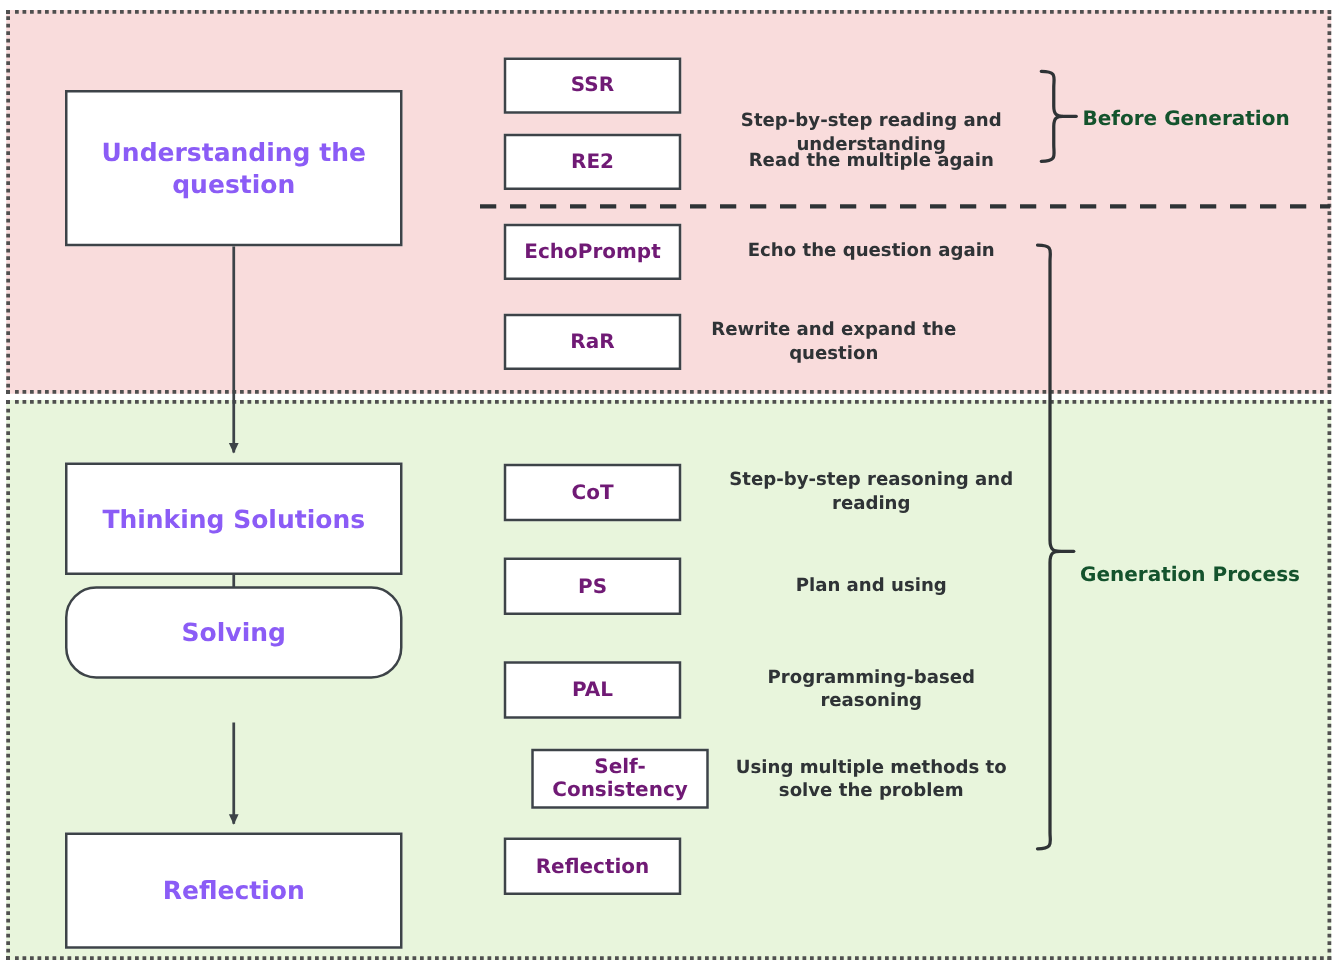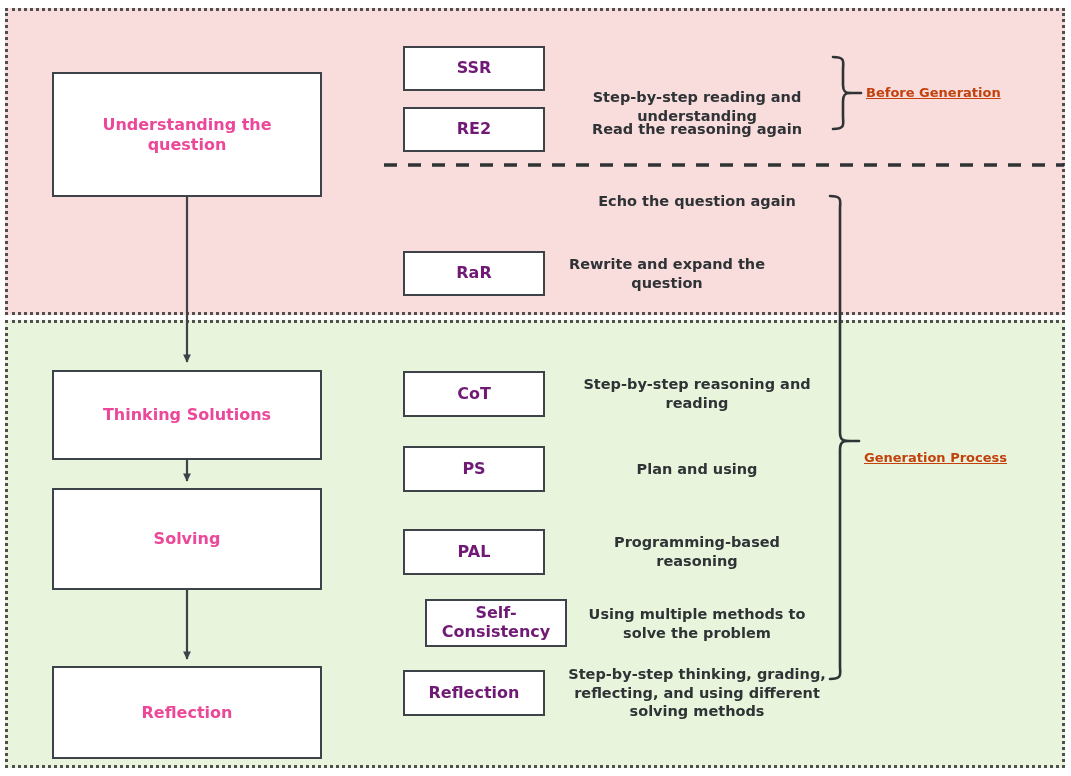--- a/index.html
+++ b/index.html
@@ -33,23 +33,23 @@
   
   .stage-box{
     position:absolute;
     box-sizing:border-box;
     background:#ffffff;
     border:2px solid #3d4348;
     display:flex;
     align-items:center;
     justify-content:center;
     text-align:center;
-    color:#ec4899;
+    color:#8b5cf6;
     font-weight:bold;
-    font-size:16px;
+    font-size:20px;
     line-height:1.22;
     padding:4px 10px;
   }
 
   
   .method-box{
     position:absolute;
     box-sizing:border-box;
     background:#ffffff;
     border:2px solid #3d4348;
@@ -74,25 +74,24 @@
     text-align:center;
     color:#2f3336;
     font-weight:bold;
     font-size:14.5px;
     line-height:1.28;
   }
 
   
   .group-label{
     position:absolute;
-    color:#c2410c;
+    color:#14532d;
     font-weight:bold;
-    font-size:13px;
+    font-size:16px;
     white-space:nowrap;
-    text-decoration:underline;
   }
 
   
   #overlay{
     position:absolute;
     left:0; top:0;
     width:1071px; height:776px;
     pointer-events:none;
   }
 </style>
@@ -136,56 +135,56 @@
              C 843,441 840,442 840,450
              L 840,666
              C 840,674 843,679 830,679" fill="none" stroke="#2f3336" stroke-width="2.6" stroke-linecap="round" stroke-linejoin="round"></path>
     <line x1="848" y1="441" x2="859" y2="441" stroke="#2f3336" stroke-width="2.6" stroke-linecap="round"></line>
   </svg>
 
   <div class="stage-box" style="left:52px; top:72px; width:270px; height:125px;">Understanding the question</div>
 
   <div class="stage-box" style="left:52px; top:370px; width:270px; height:90px;">Thinking Solutions</div>
 
-  <div class="stage-box" style="left:52px; top:488px; width:270px; height:102px;">Solving</div>
+  <div class="stage-box" style="left:52px; top:469px; width:270px; height:74px;border-radius:25px;">Solving</div>
 
   <div class="stage-box" style="left:52px; top:666px; width:270px; height:93px;">Reflection</div>
 
   <div class="method-box" style="left:403px; top:46px; width:142px; height:45px;">SSR</div>
 
   <div class="method-box" style="left:403px; top:107px; width:142px; height:45px;">RE2</div>
 
+  <div class="method-box" style="left:403px; top:179px; width:142px; height:45px;">EchoPrompt</div>
 
   <div class="method-box" style="left:403px; top:251px; width:142px; height:45px;">RaR</div>
 
   <div class="method-box" style="left:403px; top:371px; width:142px; height:46px;">CoT</div>
 
   <div class="method-box" style="left:403px; top:446px; width:142px; height:46px;">PS</div>
 
   <div class="method-box" style="left:403px; top:529px; width:142px; height:46px;">PAL</div>
 
   <div class="method-box" style="left:403px; top:599px; width:142px; height:48px;margin-left:22px;">Self-Consistency</div>
 
   <div class="method-box" style="left:403px; top:670px; width:142px; height:46px;">Reflection</div>
 
   <div class="desc" style="left:570px; top:42px; width:254px; height:50px;margin-top:40px;">Step-by-step reading and understanding</div>
 
-  <div class="desc" style="left:570px; top:107px; width:254px; height:45px;">Read the reasoning again</div>
+  <div class="desc" style="left:570px; top:107px; width:254px; height:45px;">Read the multiple again</div>
 
   <div class="desc" style="left:570px; top:179px; width:254px; height:45px;">Echo the question again</div>
 
   <div class="desc" style="left:552px; top:249px; width:230px; height:50px;">Rewrite and expand the question</div>
 
   <div class="desc" style="left:578px; top:369px; width:238px; height:50px;">Step-by-step reasoning and reading</div>
 
   <div class="desc" style="left:570px; top:446px; width:254px; height:46px;">Plan and using</div>
 
   <div class="desc" style="left:578px; top:600px; width:238px; height:48px;">Using multiple methods to solve the problem</div>
 
   <div class="desc" style="left:578px; top:527px; width:238px; height:50px;">Programming-based reasoning</div>
 
-  <div class="desc" style="left:568px; top:662px; width:258px; height:62px;">Step-by-step thinking, grading, reflecting, and using different solving methods</div>
 
   <div class="group-label" style="left:866px; top:85px;">Before Generation</div>
 
   <div class="group-label" style="left:864px; top:450px;">Generation Process</div>
 
 </div>
 
 </body></html>

